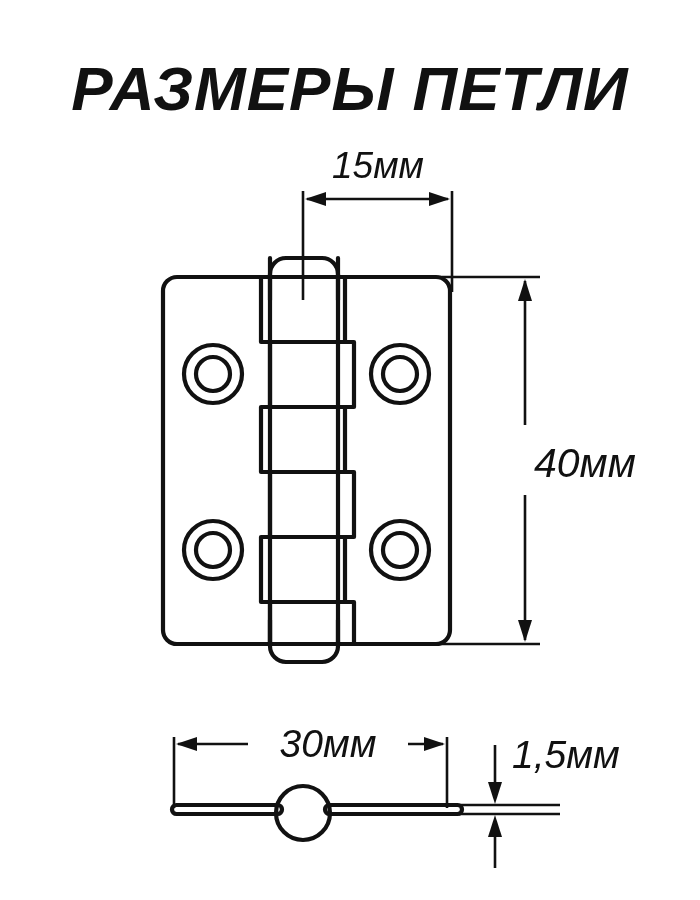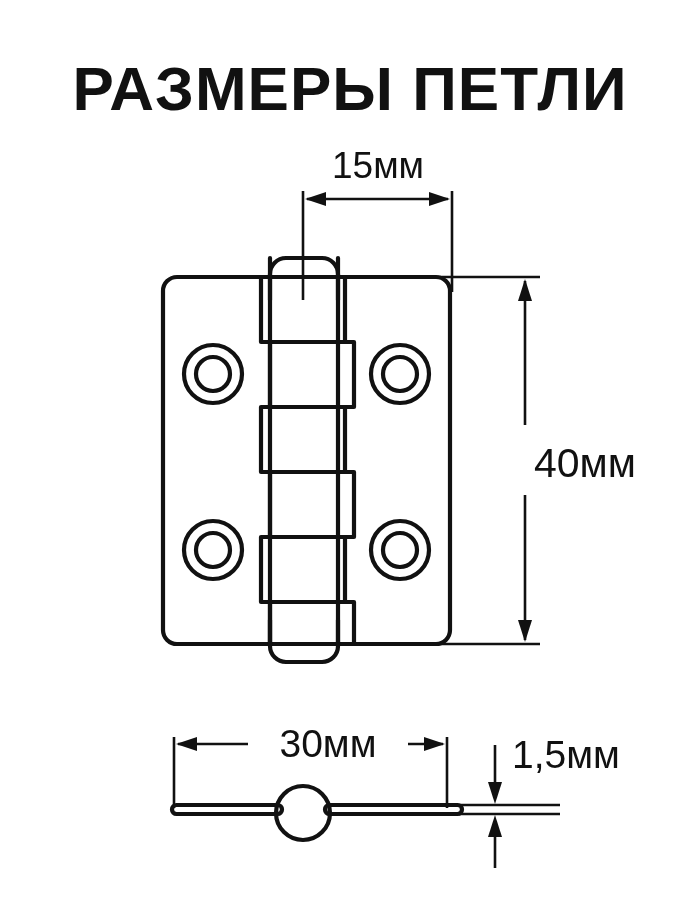--- a/index.html
+++ b/index.html
@@ -14,20 +14,21 @@
     font-family: "Liberation Sans", sans-serif;
     color: #1a1a1a;
     overflow: hidden;
     position: relative;
   }
   #sheet {
     position: relative;
     width: 700px;
     height: 900px;
     background: #ffffff;
+    font-style: italic;
   }
   #drawing {
     position: absolute;
     left: 0;
     top: 0;
     width: 700px;
     height: 900px;
     display: block;
   }
   .dim-text {

